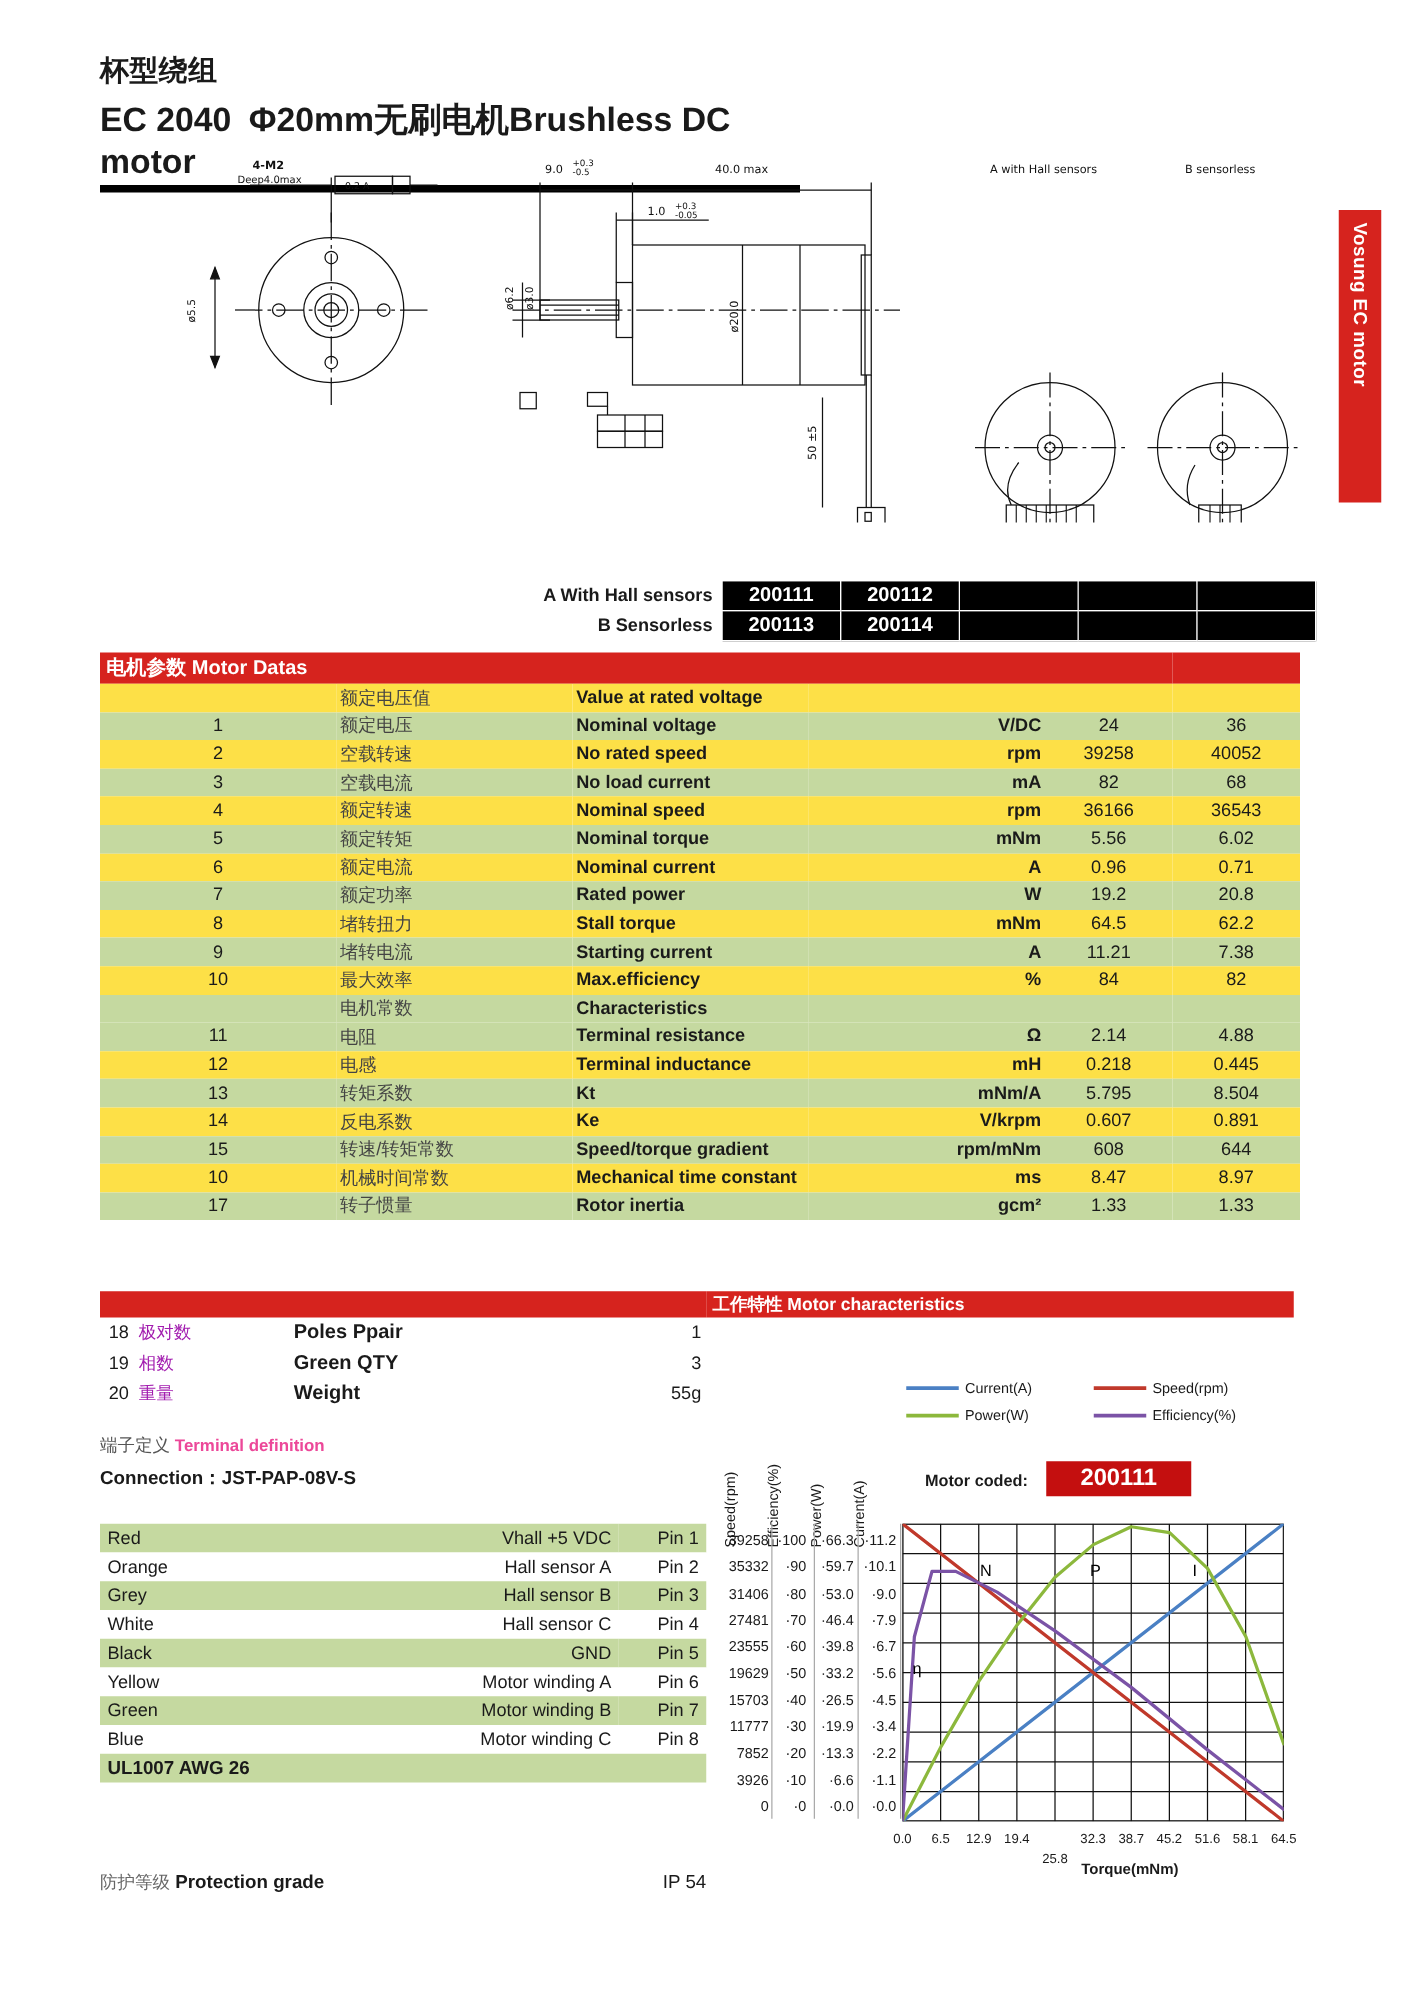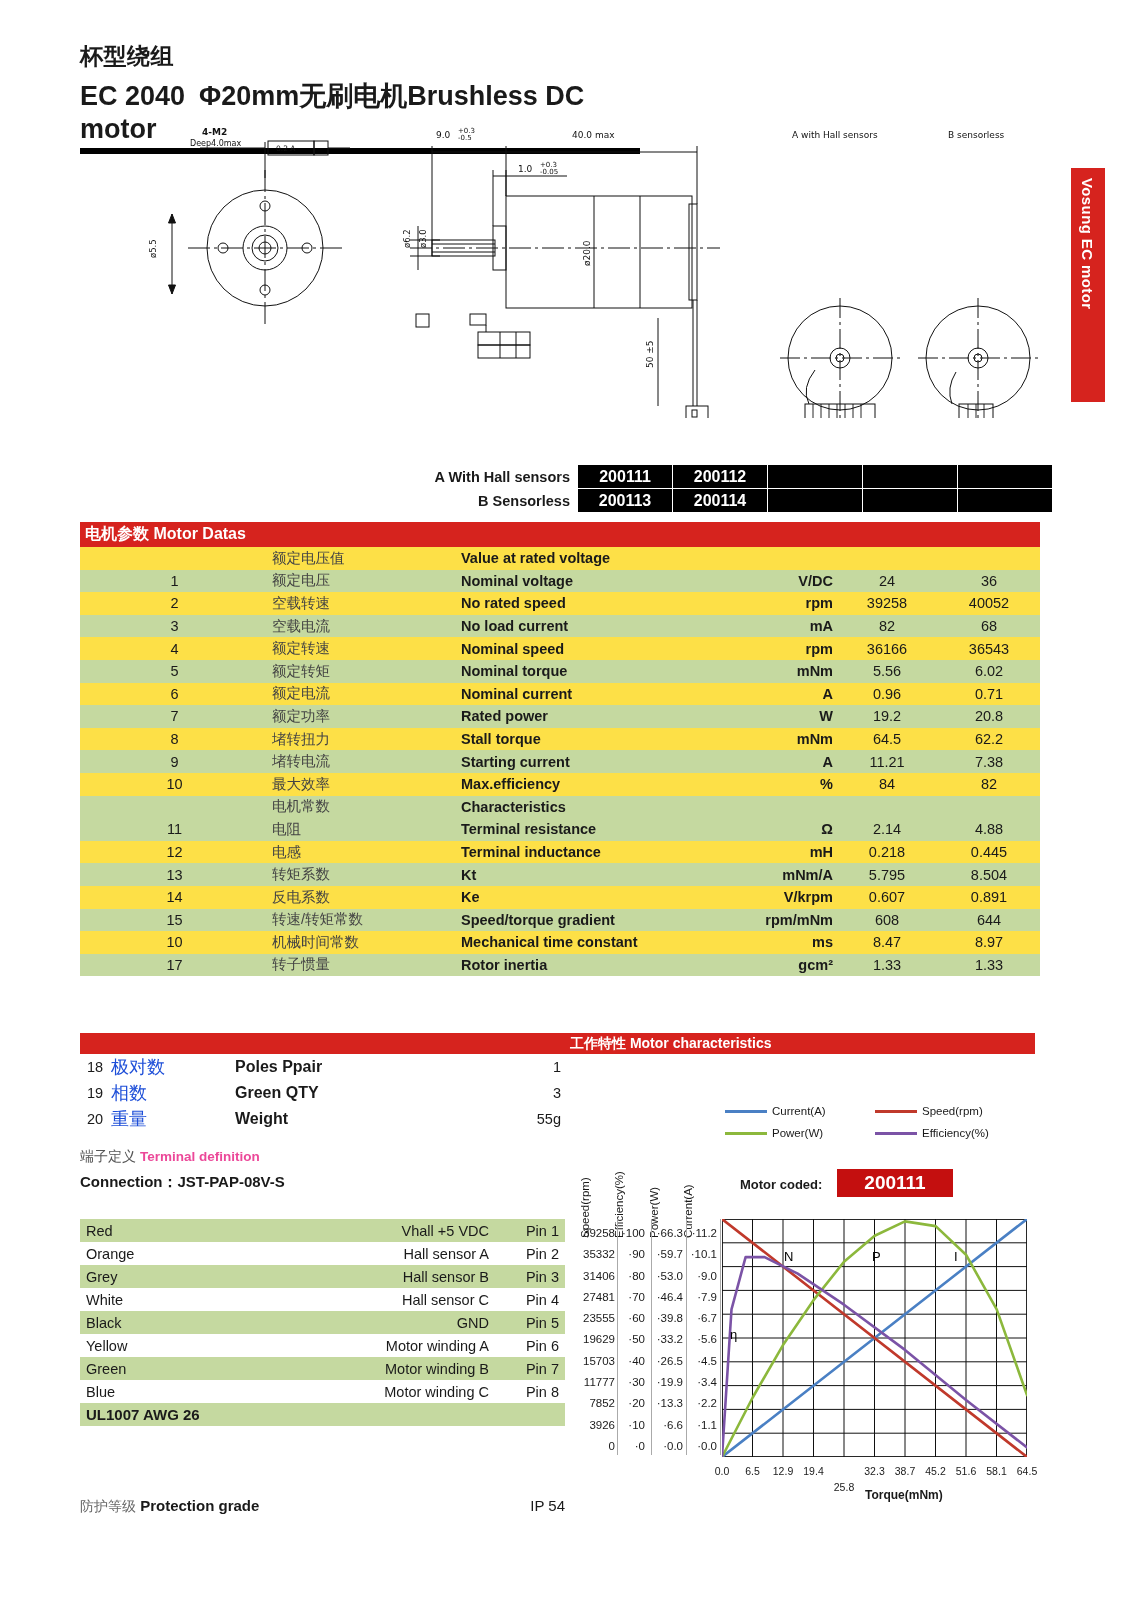--- a/index.html
+++ b/index.html
@@ -55,21 +55,21 @@
   .c-v{width:94px;text-align:center;}
   .sect .c-en{font-weight:bold;}
   .sect .c-cn{font-weight:normal;}
 
   
   .low{position:absolute;left:80px;top:1033px;width:485px;}
   .low .redbar{background:#d6231e;height:21px;}
   .low table{border-collapse:collapse;width:100%;table-layout:fixed;}
   .low td{font-size:14.5px;height:22.5px;}
   .low .n{width:28px;text-align:center;}
-  .low .cn{width:122px;font-size:18px;color:#1d4ed8;margin-left:15px;}
+  .low .cn{width:122px;font-size:14px;color:#a21caf;margin-left:15px;}
   .low .en{font-weight:bold;font-size:16px;}
   .low .v{text-align:right;font-size:14.5px;padding-right:4px;}
 
   .termdef{position:absolute;left:80px;top:1148px;font-size:14px;color:#555;}
   .termdef b{color:#ec4899;font-size:13.5px;}
   .conn{position:absolute;left:80px;top:1173px;font-size:15px;font-weight:bold;}
 
   
   .pins{position:absolute;left:80px;top:1219px;width:485px;}
   .pins table{border-collapse:collapse;width:100%;table-layout:fixed;}

